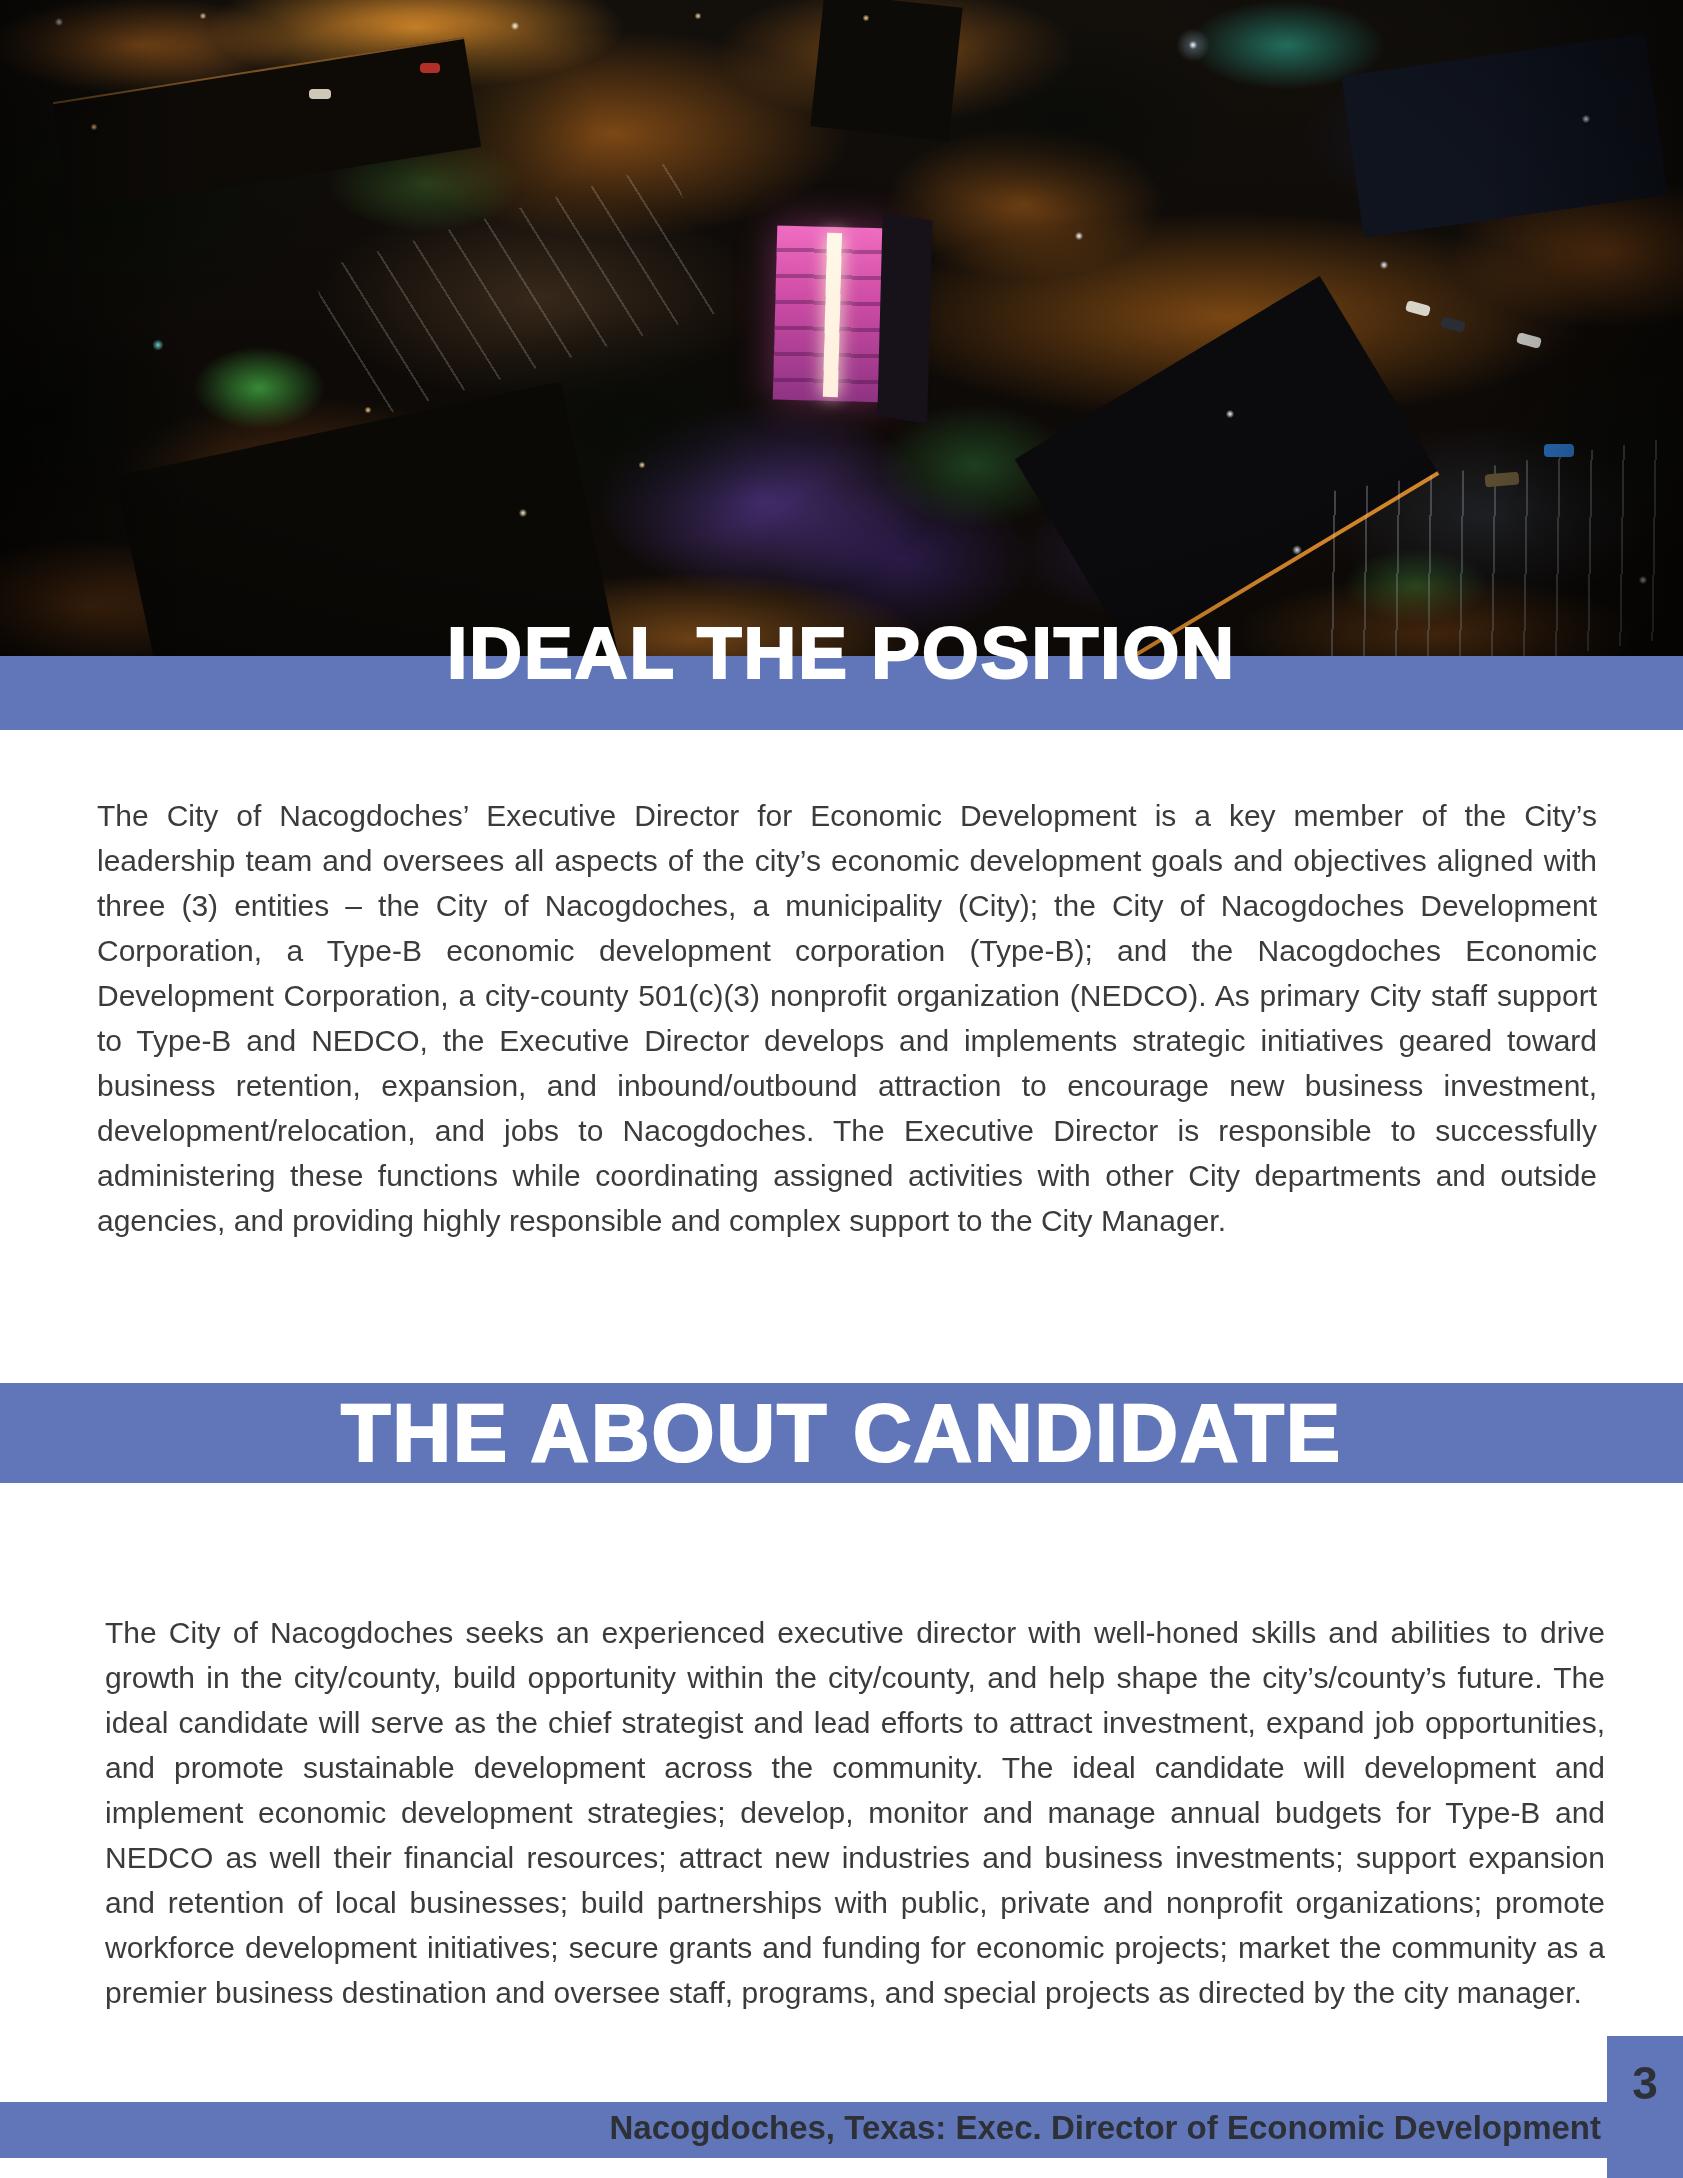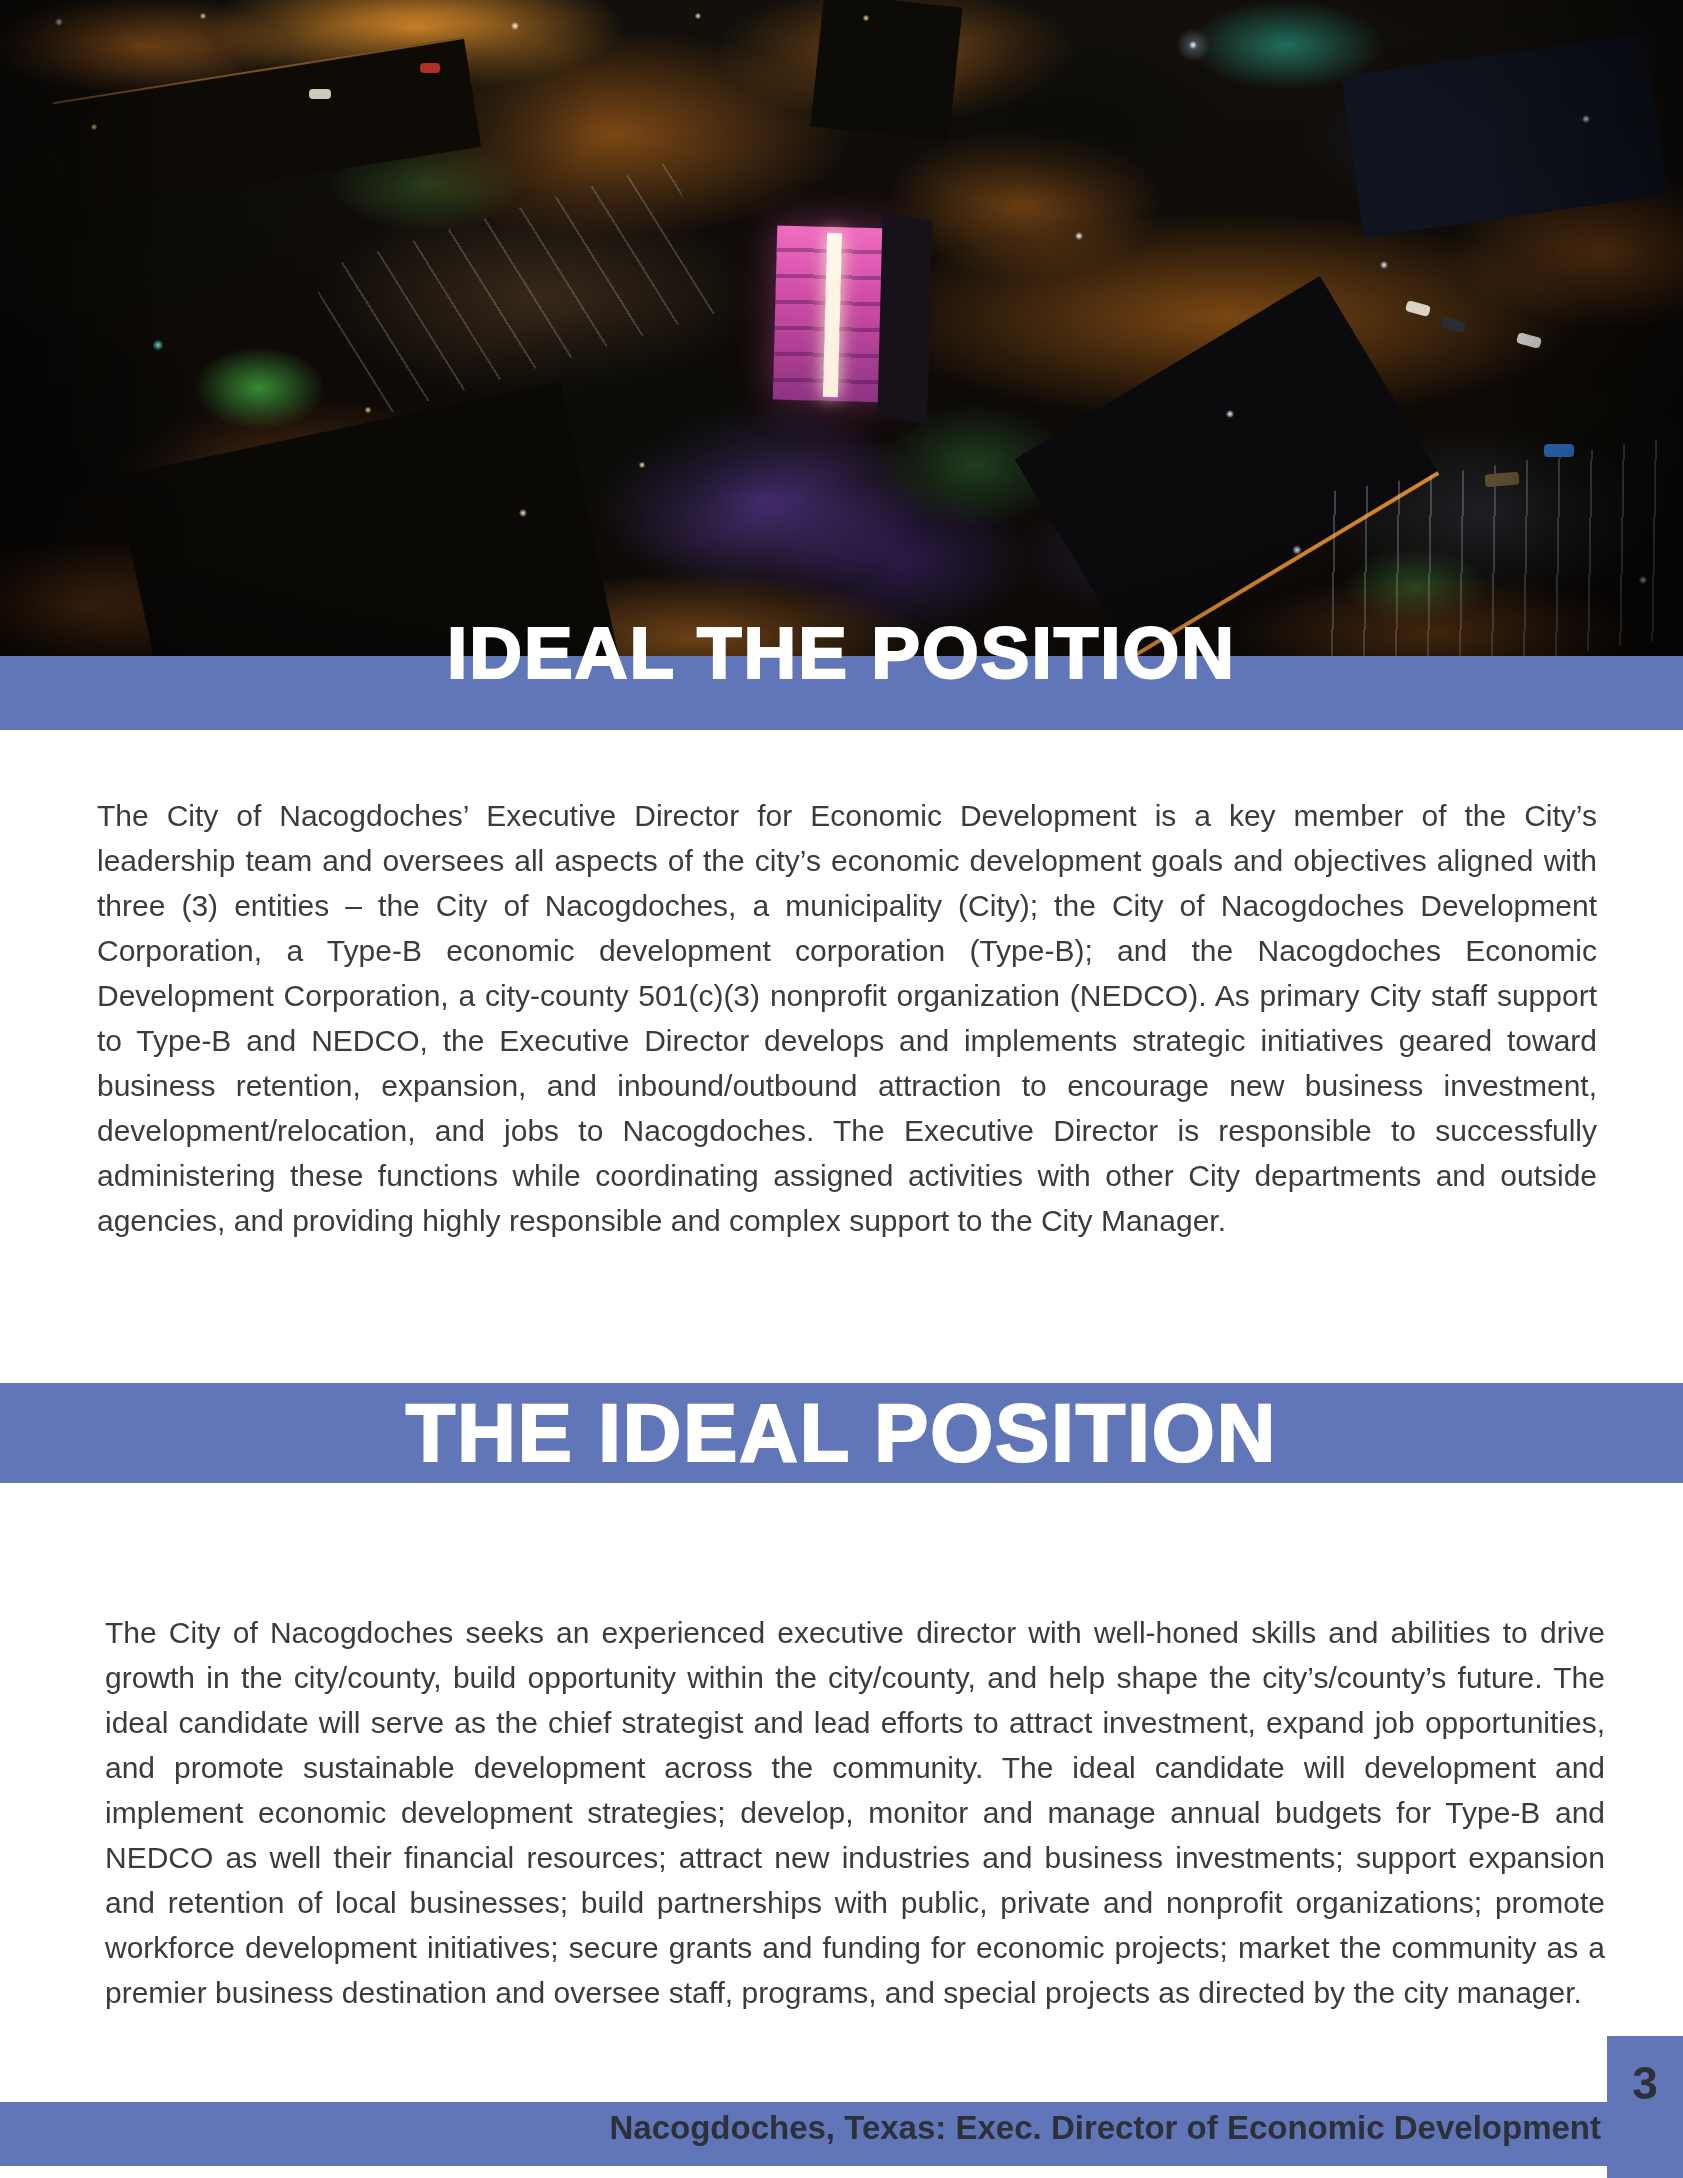--- a/index.html
+++ b/index.html
@@ -105,21 +105,21 @@
   .headline-1{position:absolute;left:0;top:616px;width:1683px;text-align:center;font-size:73px;z-index:5;}
   .headline-2{font-size:81px;}
 
   
   .body-copy{position:absolute;left:97px;width:1500px;margin:0;
     font-size:30px;line-height:45px;color:#3b3b3b;text-align:justify;}
   .body-1{top:793px;}
   .body-2{top:1610px;margin-left:8px;}
 
   
-  .footer-bar{position:absolute;left:0;top:2102px;width:1683px;height:64px;background:#6076b8;}
+  .footer-bar{position:absolute;left:0;top:2102px;width:1683px;height:56px;background:#6076b8;}
   .footer-title{position:absolute;right:82px;top:7px;font-size:33px;font-weight:bold;color:#2e3038;white-space:nowrap;}
   .corner-block{position:absolute;right:0;top:2036px;width:76px;height:142px;background:#6076b8;text-align:center;}
   .page-num{padding-top:24px;font-size:46px;font-weight:bold;color:#2e3038;line-height:1;}
 </style>
 </head>
 <body>
 
 <div class="page">
 
   <div class="hero">
@@ -142,21 +142,21 @@
     <div class="lights"></div>
     <div class="vignette"></div>
   </div>
 
   <div class="banner banner-1"></div>
   <div class="headline headline-1">IDEAL THE POSITION</div>
 
   <p class="body-copy body-1">The City of Nacogdoches’ Executive Director for Economic Development is a key member of the City’s leadership team and oversees all aspects of the city’s economic development goals and objectives aligned with three (3) entities – the City of Nacogdoches, a municipality (City); the City of Nacogdoches Development Corporation, a Type-B economic development corporation (Type-B); and the Nacogdoches Economic Development Corporation, a city-county 501(c)(3) nonprofit organization (NEDCO). As primary City staff support to Type-B and NEDCO, the Executive Director develops and implements strategic initiatives geared toward business retention, expansion, and inbound/outbound attraction to encourage new business investment, development/relocation, and jobs to Nacogdoches. The Executive Director is responsible to successfully administering these functions while coordinating assigned activities with other City departments and outside agencies, and providing highly responsible and complex support to the City Manager.</p>
 
   <div class="banner banner-2">
-    <div class="headline headline-2">THE IDEAL POSITION</div>
+    <div class="headline headline-2">THE ABOUT CANDIDATE</div>
   </div>
 
   <p class="body-copy body-2">The City of Nacogdoches seeks an experienced executive director with well-honed skills and abilities to drive growth in the city/county, build opportunity within the city/county, and help shape the city’s/county’s future. The ideal candidate will serve as the chief strategist and lead efforts to attract investment, expand job opportunities, and promote sustainable development across the community. The ideal candidate will development and implement economic development strategies; develop, monitor and manage annual budgets for Type-B and NEDCO as well their financial resources; attract new industries and business investments; support expansion and retention of local businesses; build partnerships with public, private and nonprofit organizations; promote workforce development initiatives; secure grants and funding for economic projects; market the community as a premier business destination and oversee staff, programs, and special projects as directed by the city manager.</p>
 
   <div class="footer-bar">
     <div class="footer-title">Nacogdoches, Texas: Exec. Director of Economic Development</div>
   </div>
 
   <div class="corner-block">
     <div class="page-num">3</div>

